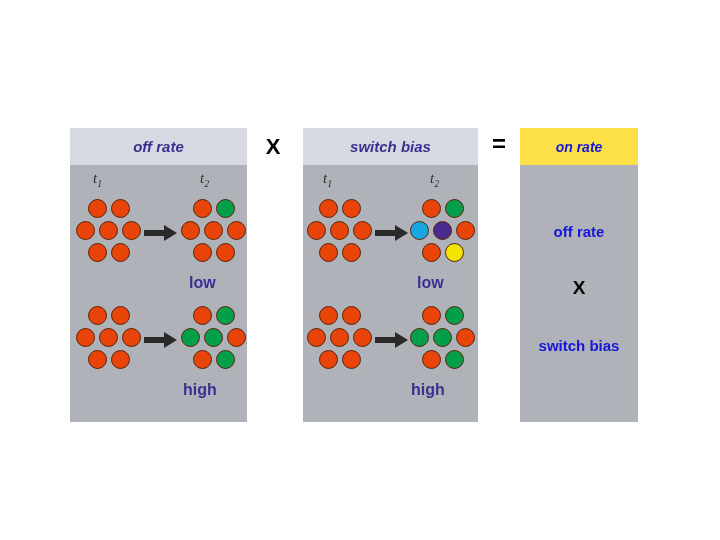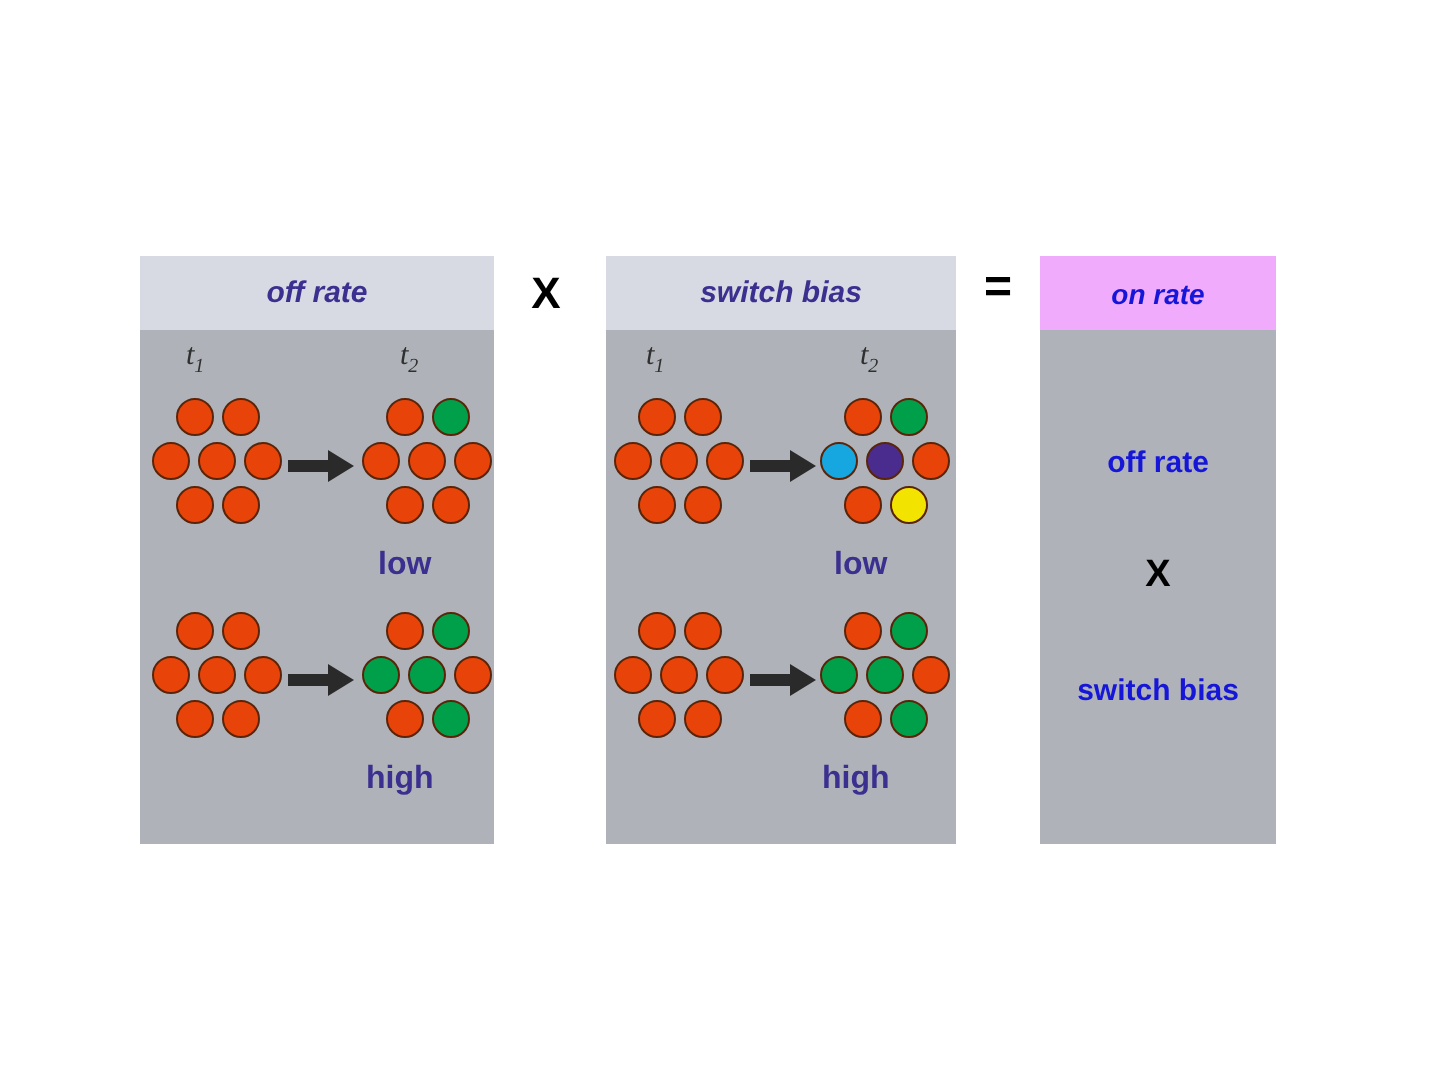--- a/index.html
+++ b/index.html
@@ -275,21 +275,21 @@
         <div class="cell r1c2" style="background: rgb(232, 68, 10); border-color: rgb(90, 36, 8);"></div>
         <div class="cell r2c0" style="background: rgb(232, 68, 10); border-color: rgb(90, 36, 8);"></div>
         <div class="cell r2c1" style="background: rgb(0, 160, 75); border-color: rgb(90, 36, 8);"></div>
       </div>
     <div class="caption" style="left: 108px; top: 253px; color: rgb(59, 47, 143);">high</div>
   </div>
 
   <div class="operator" id="operator-equals">=</div>
 
   <div class="panel" id="panel-on-rate" style="background: rgb(175, 178, 184);">
-    <div class="panel-header pale" style="background: #f0abfc;">
+    <div class="panel-header pale" style="background: #fde047;">
       <span class="panel-header-label plain-blue" style="color: rgb(22, 22, 216);">on rate</span>
     </div>
 
     <div class="formula-line term" style="top: 95px; color: rgb(22, 22, 216);">off rate</div>
     <div class="formula-line op" style="top:149px;">X</div>
     <div class="formula-line term" style="top: 209px; color: rgb(22, 22, 216);">switch bias</div>
   </div>
 
 </div>
 

